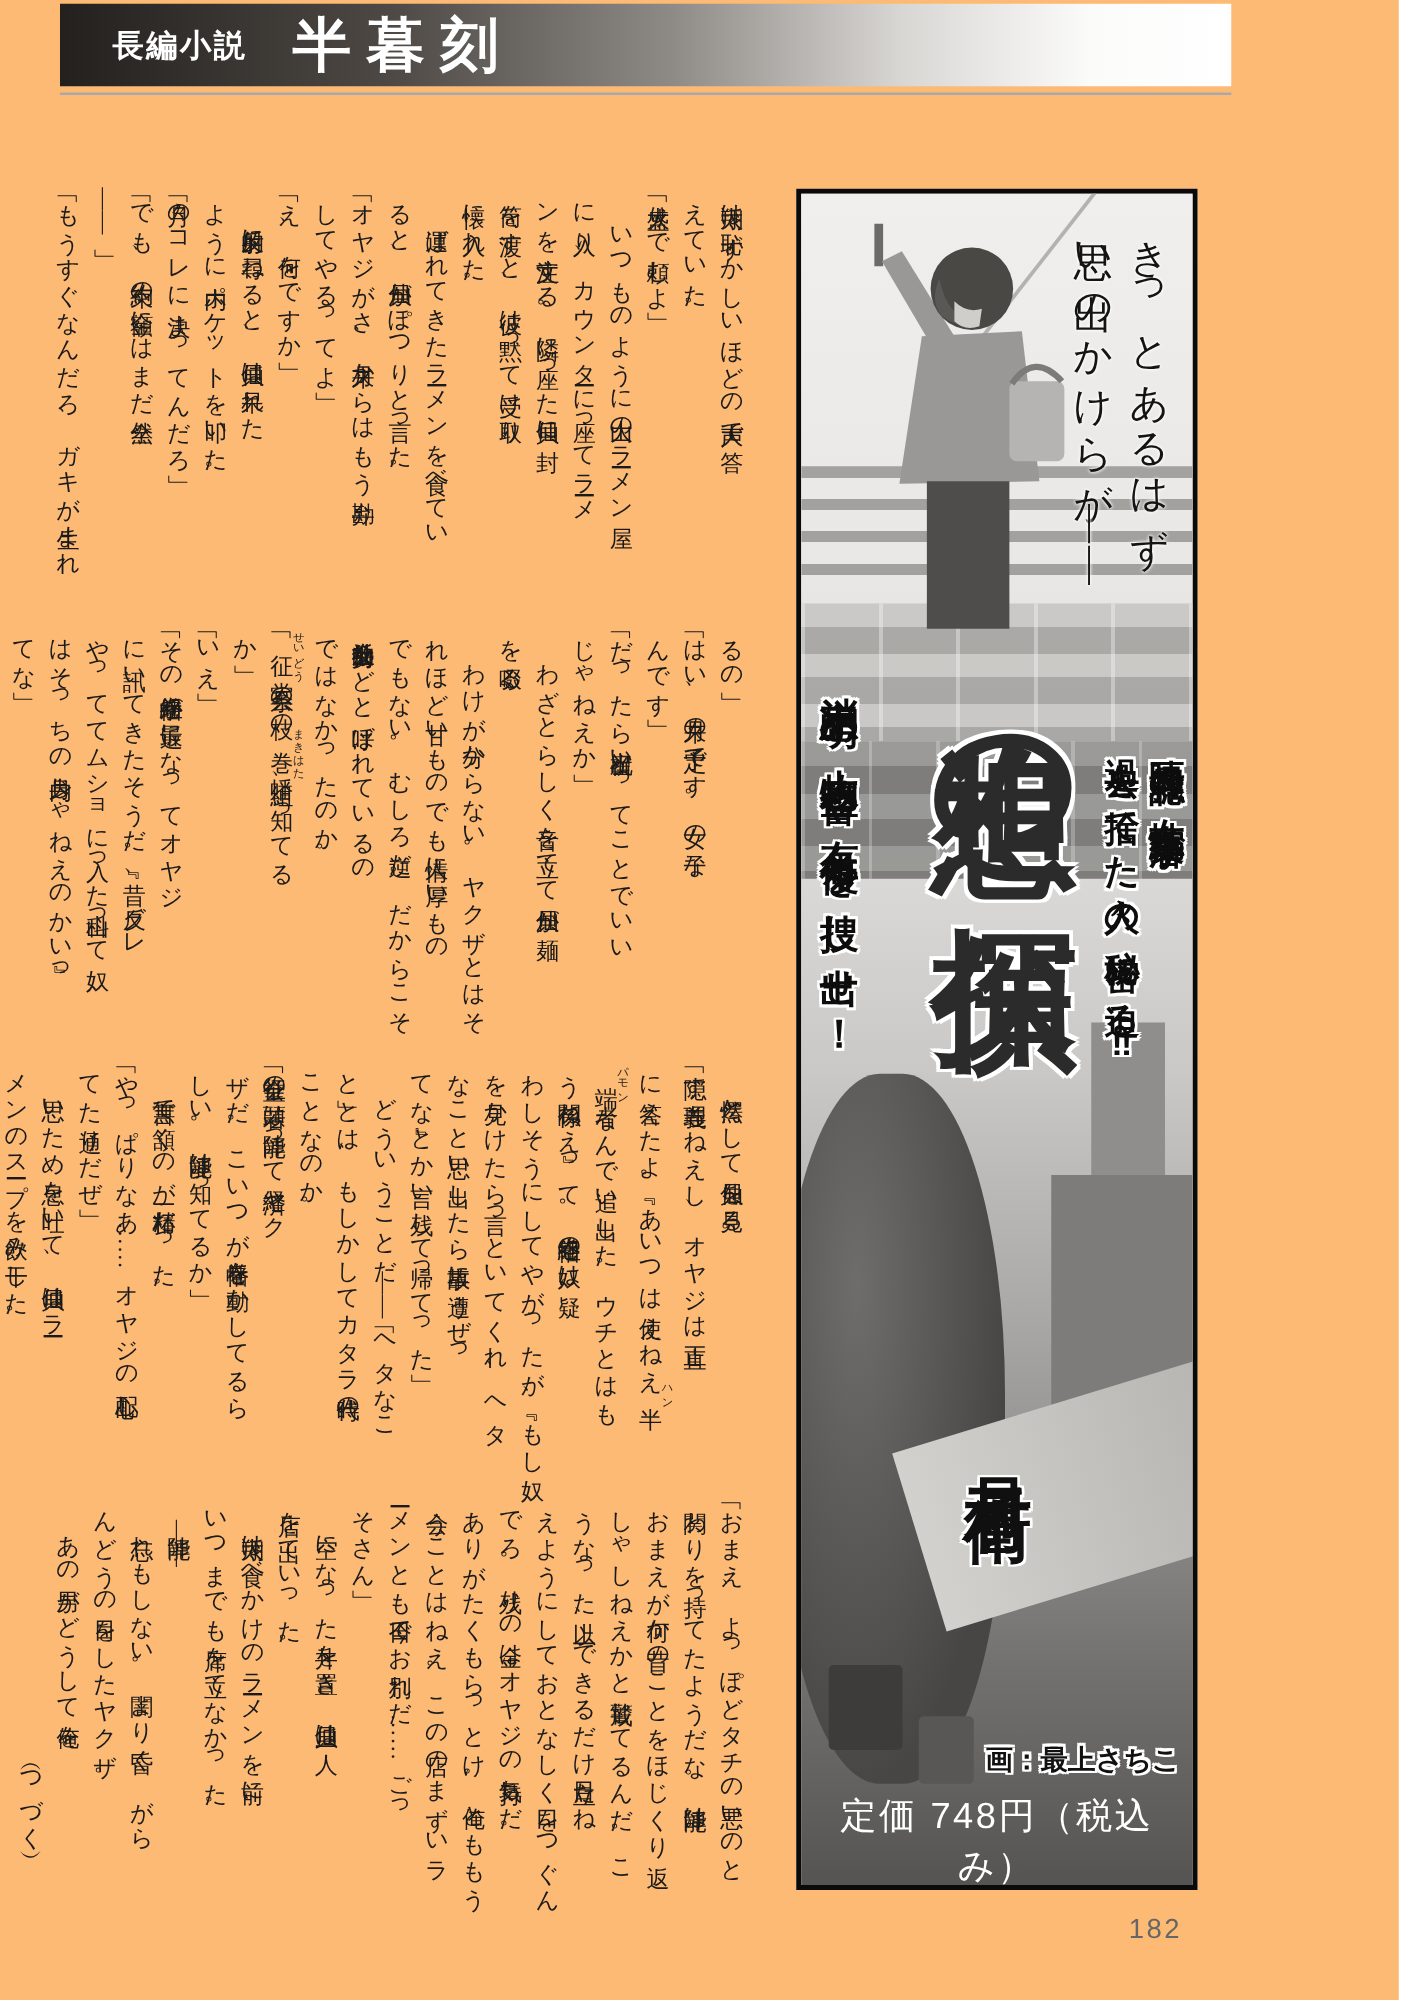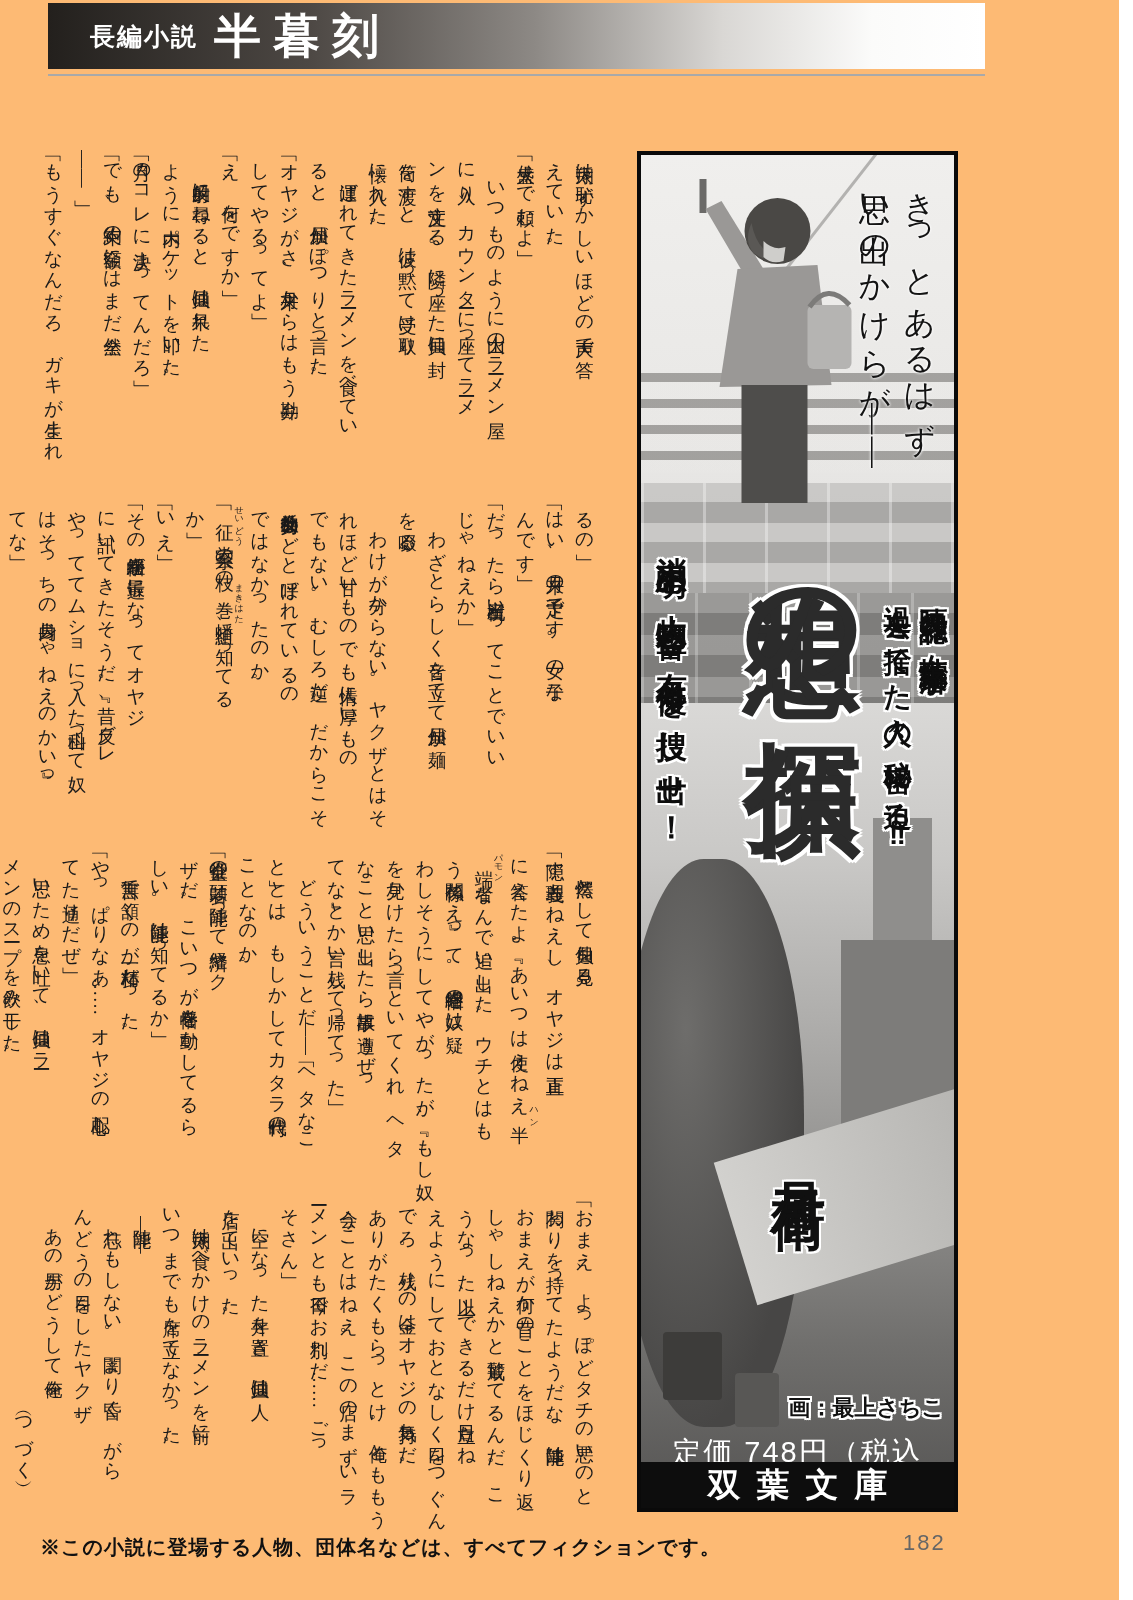--- a/index.html
+++ b/index.html
@@ -4,21 +4,21 @@
 <style>
   html,body{margin:0;padding:0;background:#fff;}
   .page{position:relative;width:1119px;height:1600px;background:#fdba74;overflow:hidden;
         font-family:"Liberation Serif",serif;}
 
   
   .banner{position:absolute;left:48px;top:3px;width:937px;height:66px;box-sizing:border-box;
           display:flex;align-items:center;gap:16px;padding-left:42px;
           background:linear-gradient(90deg,#23201d 0%,#4d4844 28%,#8d8985 52%,#d9d7d4 72%,#fbfbfa 88%,#ffffff 100%);}
   .b-label{color:#fff;font-size:25px;font-weight:700;letter-spacing:2px;}
-  .b-title{color:#fff;font-size:47px;font-weight:700;letter-spacing:12px;}
+  .b-title{color:#fff;font-size:47px;font-weight:700;letter-spacing:12px;margin-left:20px;}
   .rule{position:absolute;left:48px;top:74px;width:937px;height:2px;background:#a9a9a9;}
 
   
   .band{position:absolute;right:521px;writing-mode:vertical-rl;
         font-size:18.5px;letter-spacing:0.5px;color:#1a1a1a;}
   .band p.col{margin:0;line-height:29.5px;white-space:nowrap;}
   .band1{top:150px;height:306px;}
   .band2{top:499px;height:306px;}
   .band3{top:847px;height:306px;}
   .band4{top:1196px;height:306px;}
@@ -221,21 +221,17 @@
       <p>映画雑誌の女性編集者が</p>
       <p>過去を捨てた人々の秘密に迫る‼</p>
     </div>
 
     <div class="hook-l outline">消息不明の大物監督や有名俳優を捜し出せ！</div>
 
     <div class="big-title">追想の探偵</div>
     <div class="author">月村了衛</div>
     <div class="artist outline">画：最上さちこ</div>
     <div class="price">定価 748円（税込み）</div>
-    <div class="publisher">
-      <span>双葉文庫</span>
-    </div>
   </div>
 
-  <div class="footer">※この小説に登場する人物、団体名などは、すべてフィクションです。</div>
   <div class="pagenum">182</div>
 
 </div>
 
 </body></html>

